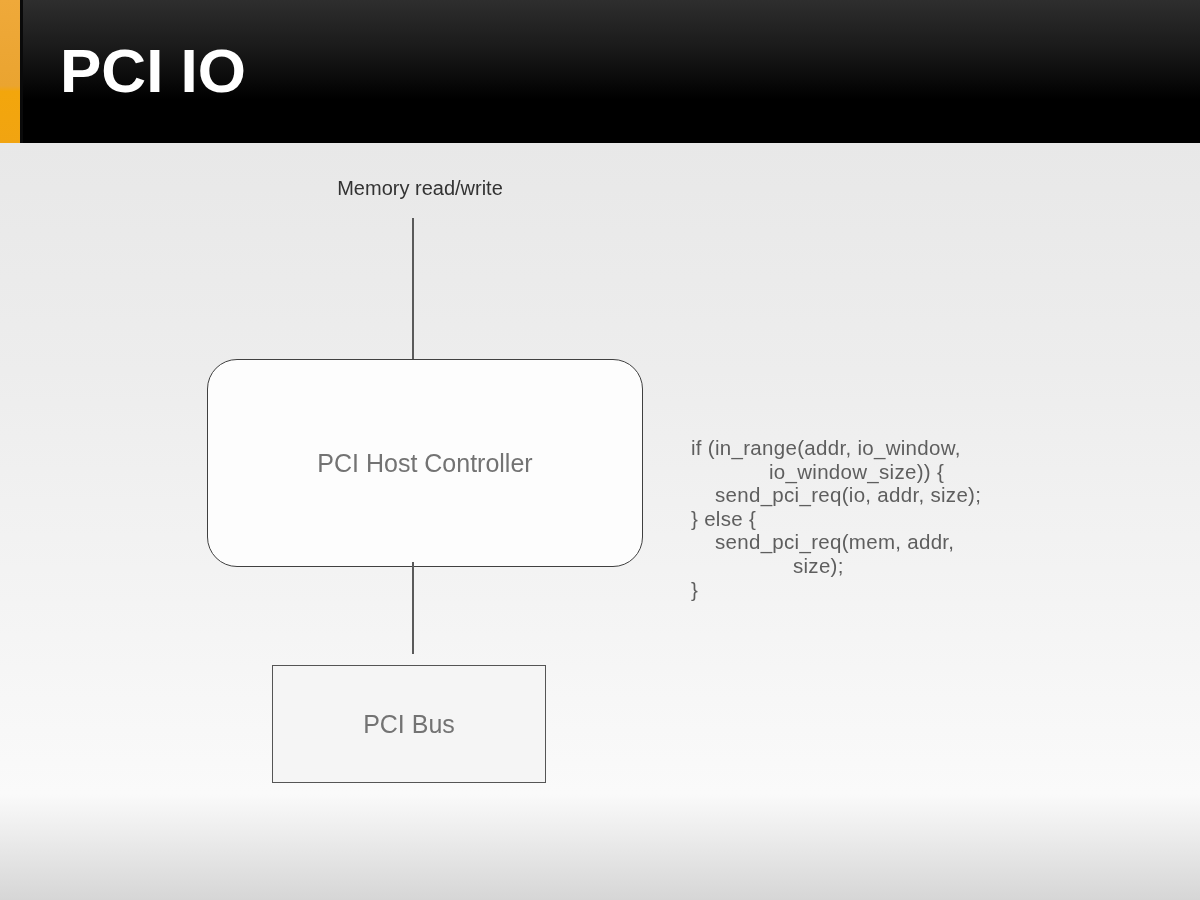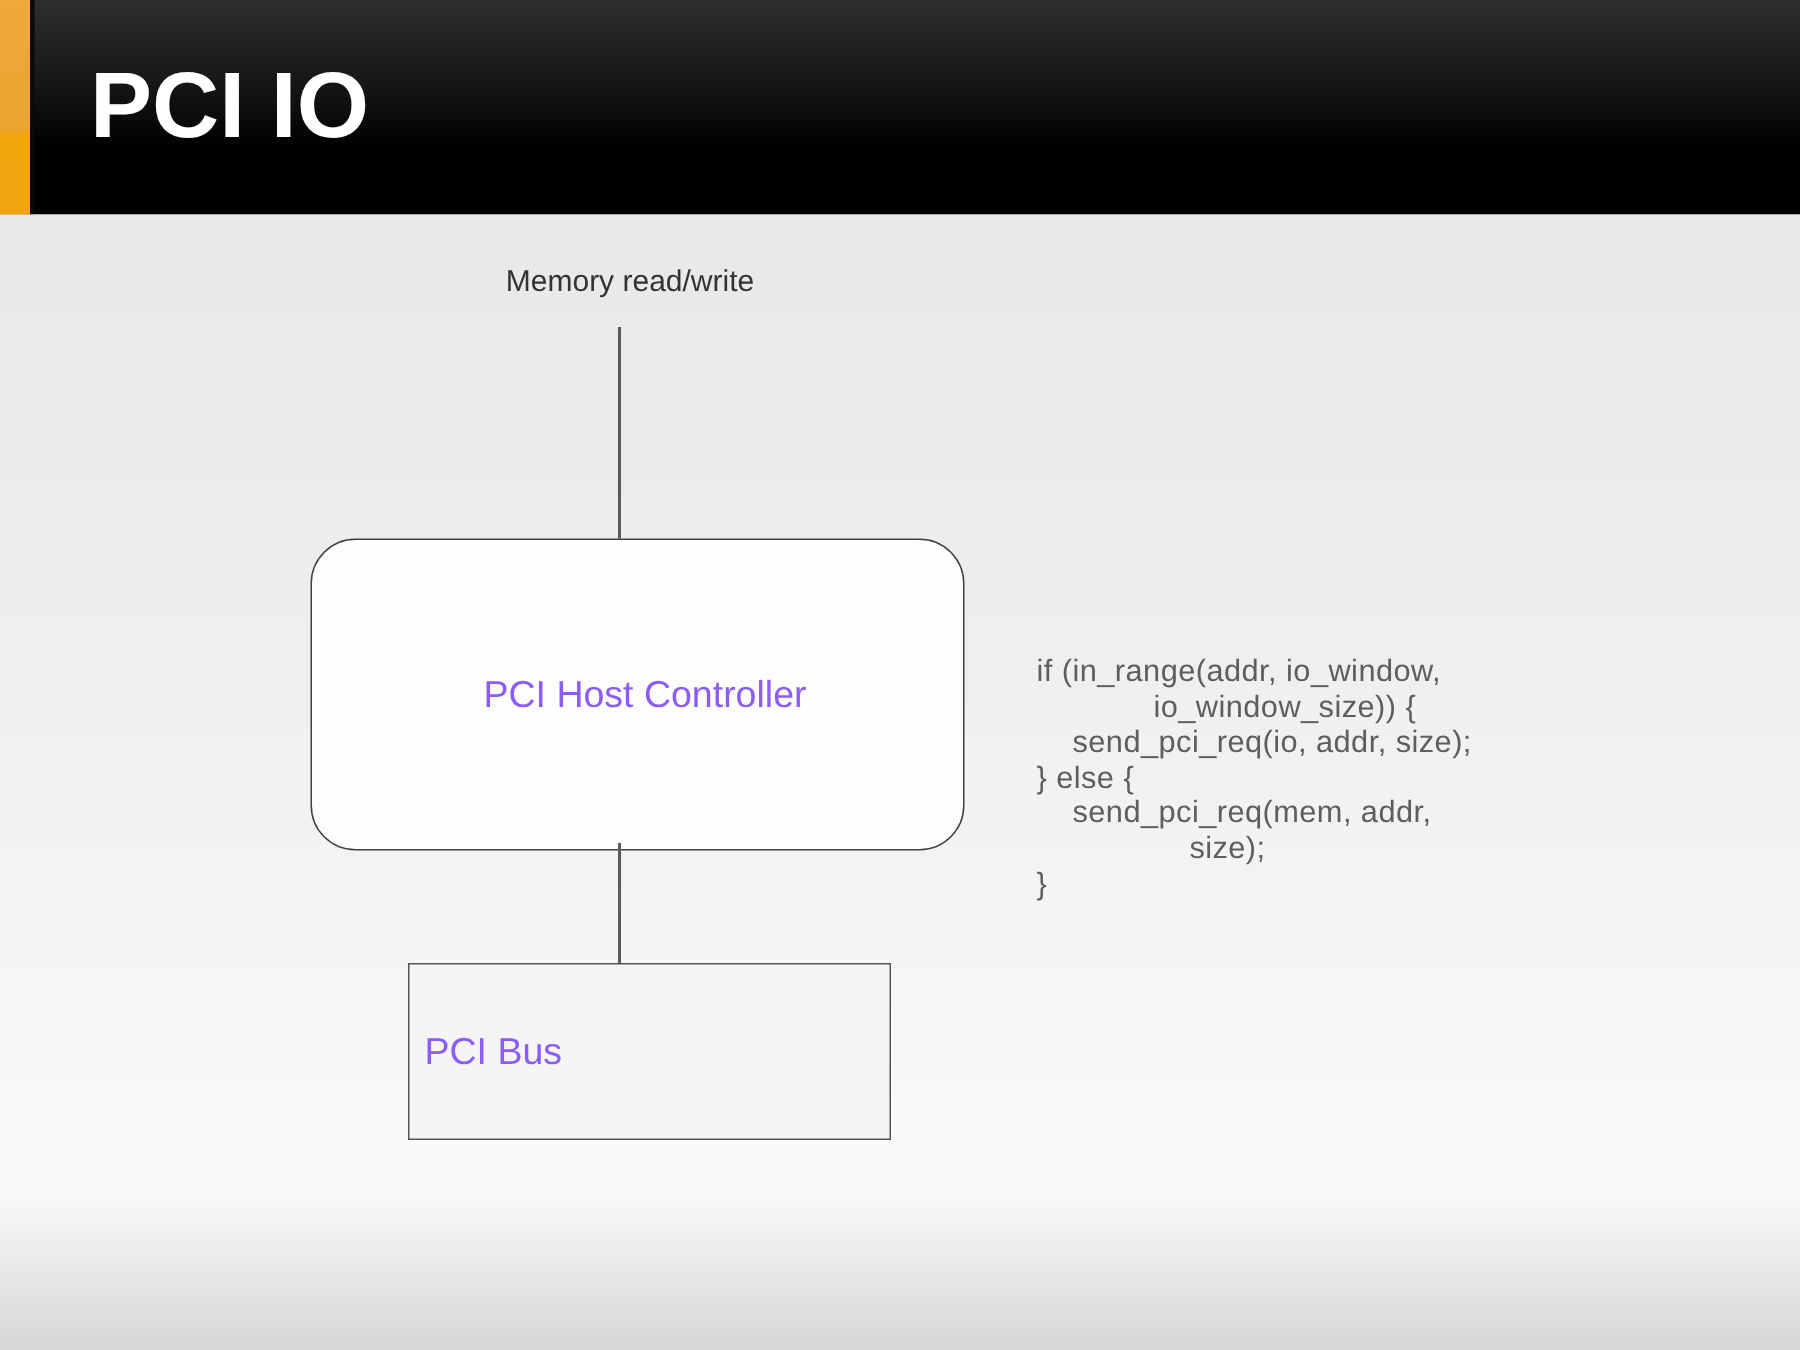--- a/index.html
+++ b/index.html
@@ -84,33 +84,32 @@
     background: #fdfdfd;
     border: 1px solid #404040;
     border-radius: 30px;
     display: flex;
     align-items: center;
     justify-content: center;
     box-sizing: border-box;
   }
   .bus-box {
     position: absolute;
-    left: 272px; top: 499px;  
-    width: 322px; height: 118px;
+    left: 272px; top: 522px;  
+    width: 274px; height: 118px;
     background: #f5f5f5;
     border: 1px solid #555555;
     display: flex;
     align-items: center;
-    justify-content: flex-start;
+    justify-content: center;
     box-sizing: border-box;
   }
   .box-label {
     font-size: 25px;
-    color: #8b5cf6;
-    margin-left: 10px;
+    color: #737373;
   }
 
   .code {
     position: absolute;
     left: 675px; top: 277px;  
     margin: 16px;
     font-family: Liberation Sans, sans-serif;
     font-size: 20.5px;
     line-height: 23.6px;
     letter-spacing: 0.3px;

